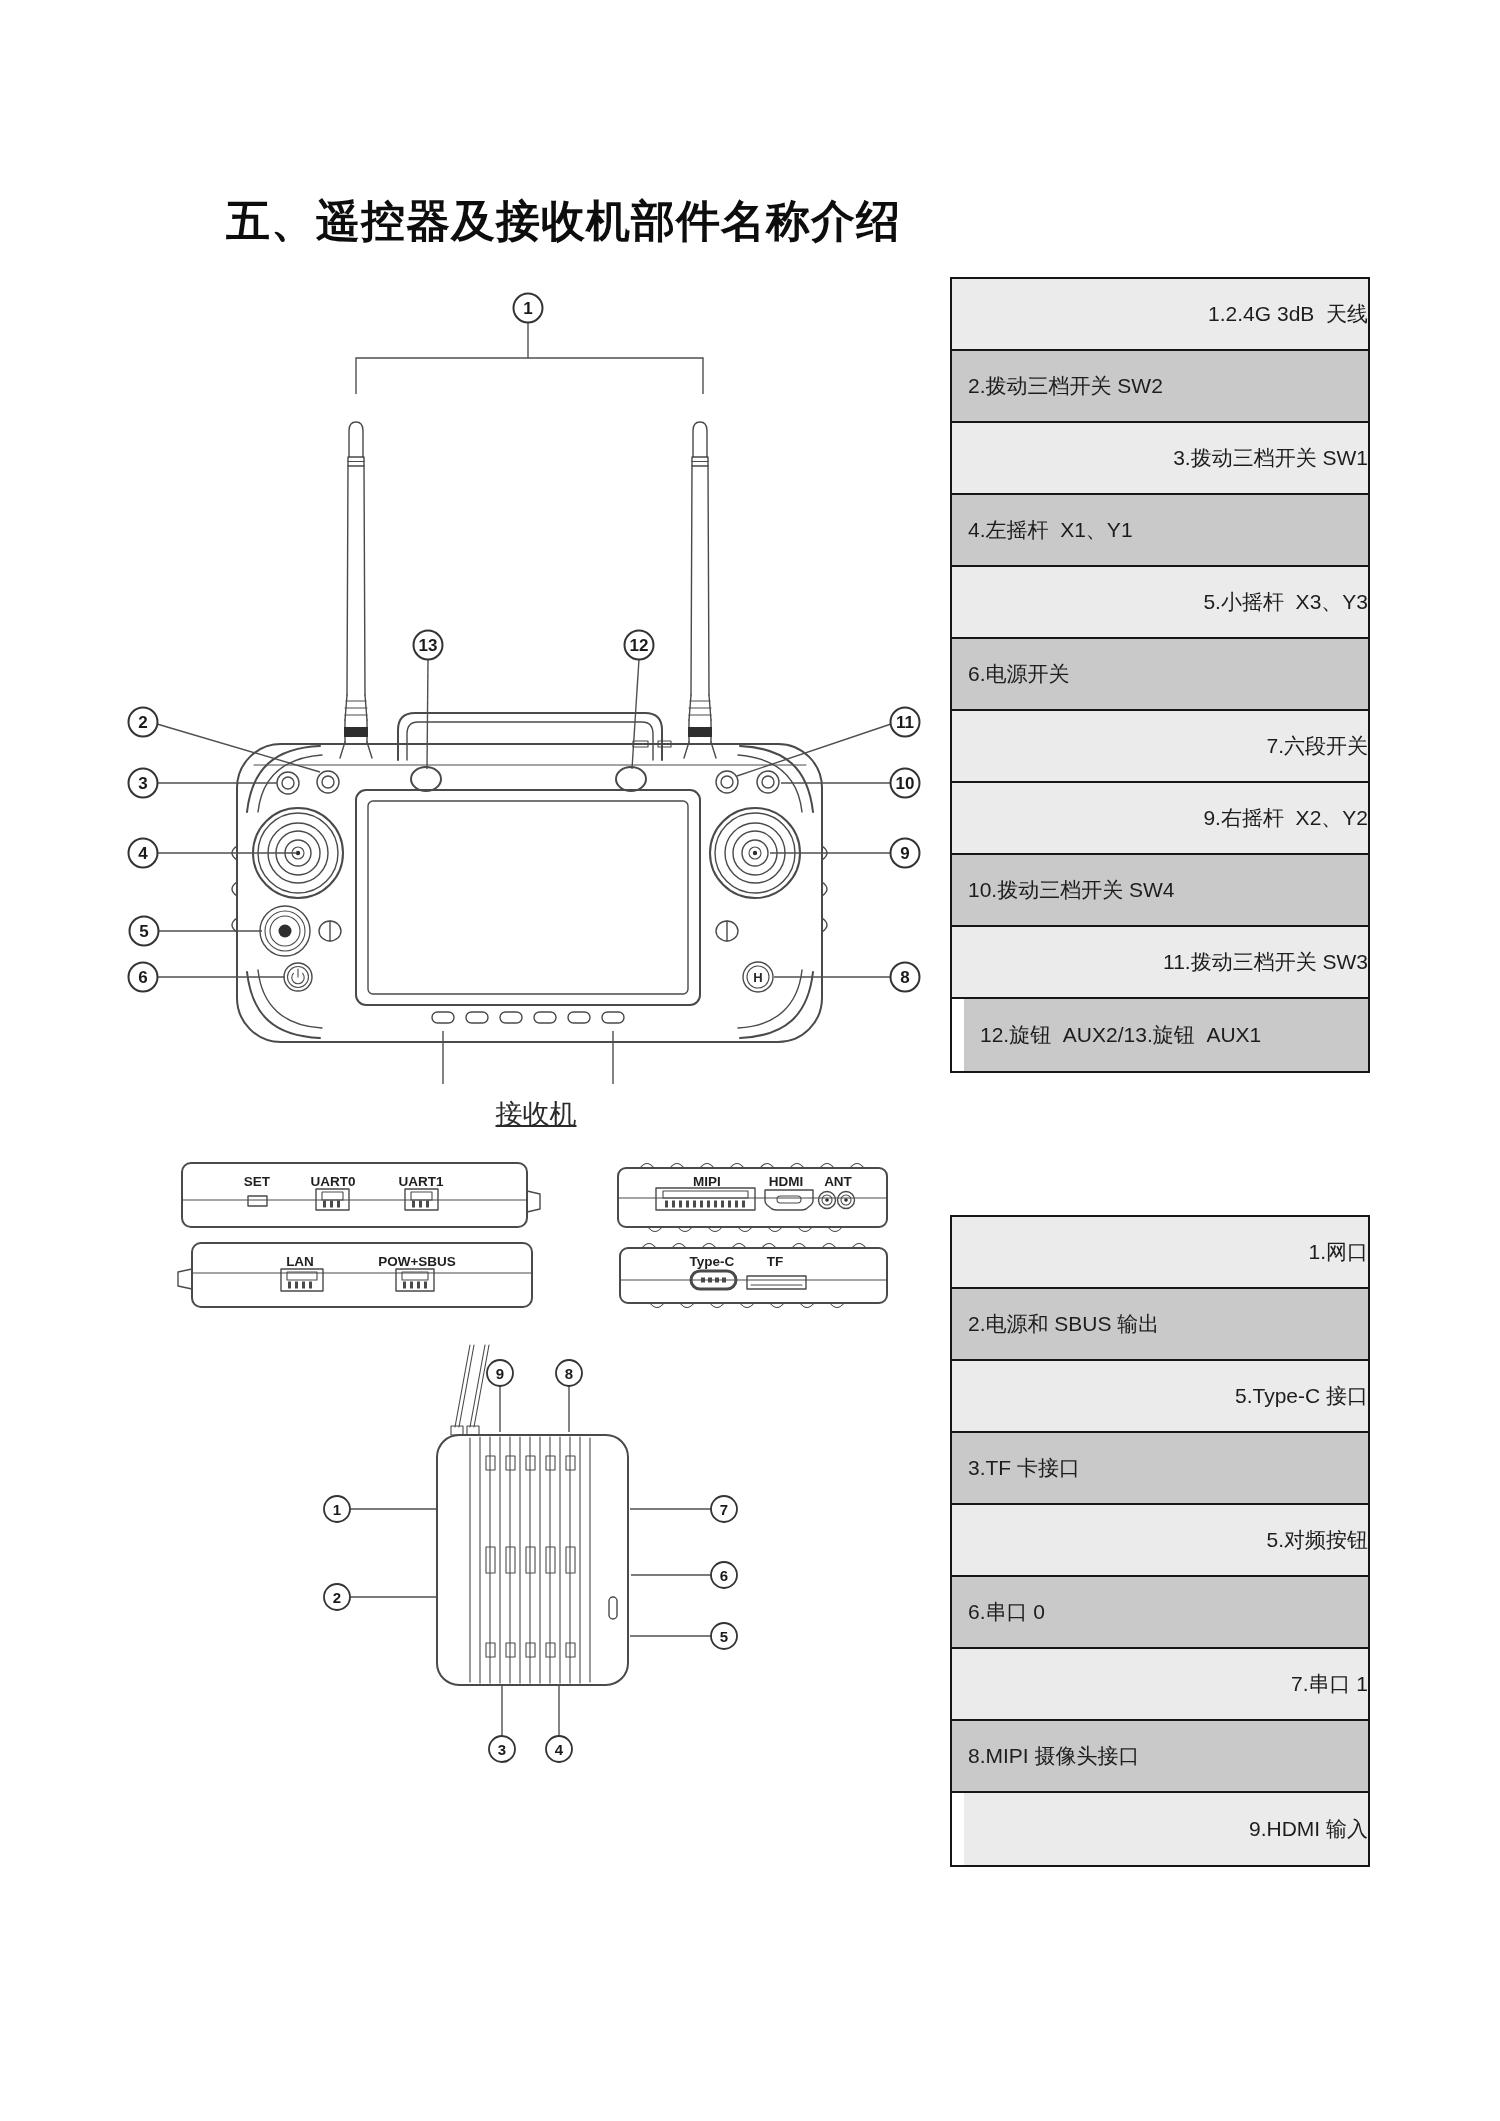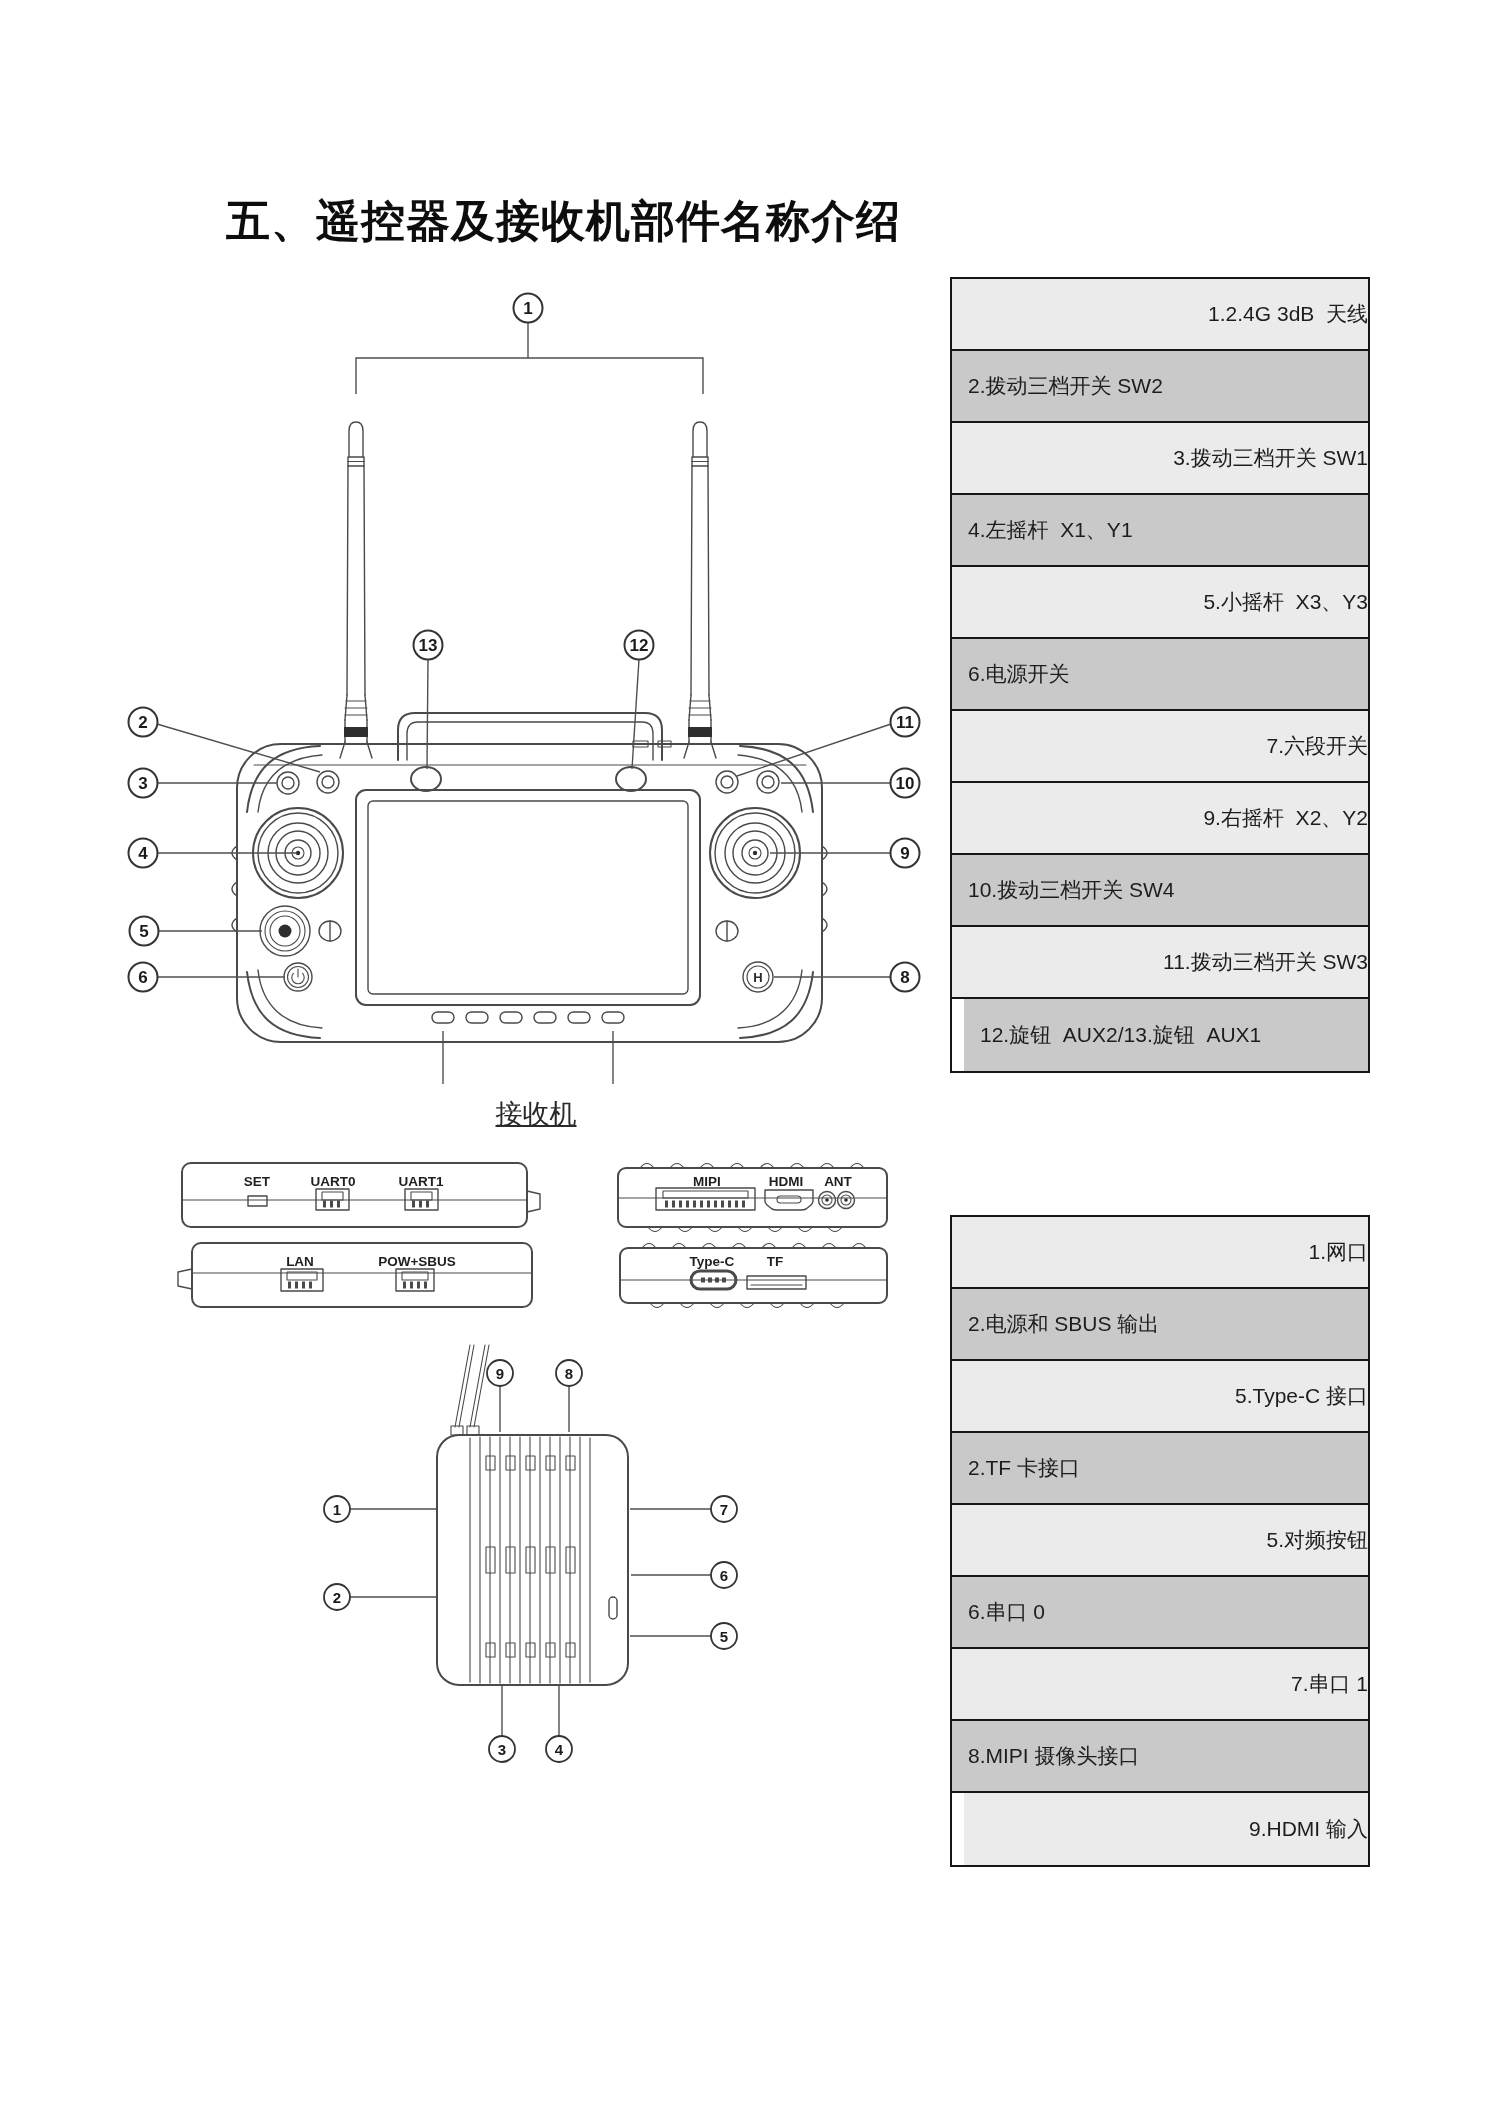--- a/index.html
+++ b/index.html
@@ -83,21 +83,21 @@
       <div class="trow light">
         <span>1.网口</span>
       </div>
       <div class="trow dark">
         <span>2.电源和 SBUS 输出</span>
       </div>
       <div class="trow light">
         <span>5.Type-C 接口</span>
       </div>
       <div class="trow dark">
-        <span>2.TF 卡接口</span>
+        <span>3.TF 卡接口</span>
       </div>
       <div class="trow light">
         <span>5.对频按钮</span>
       </div>
       <div class="trow dark">
         <span>6.串口 0</span>
       </div>
       <div class="trow light">
         <span>7.串口 1</span>
       </div>

